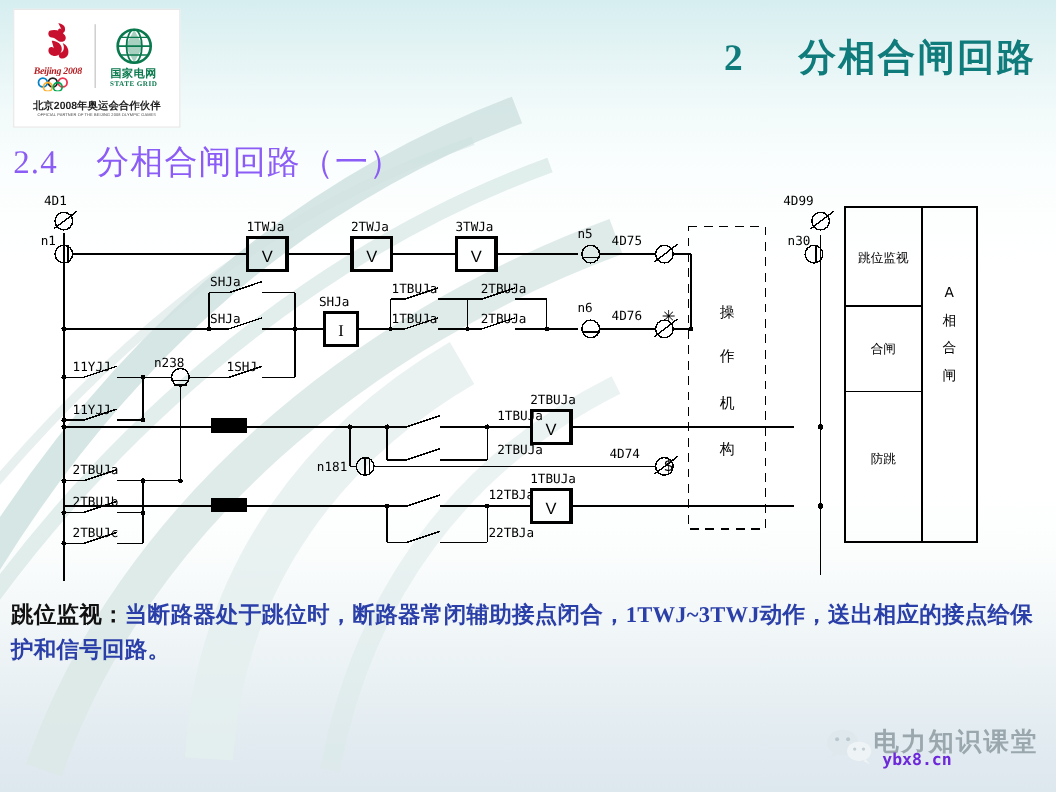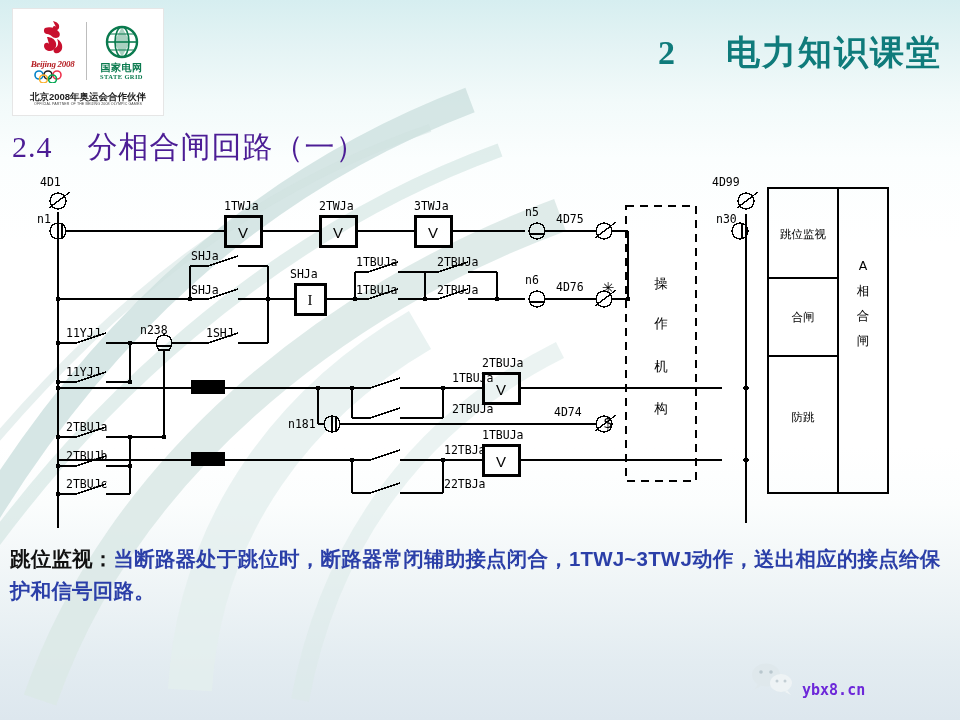--- a/index.html
+++ b/index.html
@@ -38,31 +38,31 @@
 
   .hdr-title{
     position:absolute;right:18px;top:30px;
     font-size:34px;font-weight:bold;color:#0f7b7b;
     letter-spacing:2px;white-space:nowrap;
   }
   .hdr-title .num{font-family:"Liberation Serif",serif;}
 
   .sec-title{
     position:absolute;left:12px;top:127px;
-    font-size:30px;color:#4c1d95;letter-spacing:1px;white-space:nowrap;
+    font-size:30px;color:#8b5cf6;letter-spacing:1px;white-space:nowrap;
     font-family:"Liberation Serif","DejaVu Serif",serif;
   }
 
   
   #diagram{position:absolute;left:0;top:168px;}
 
   
   .notes{position:absolute;left:10px;top:543px;width:944px;}
   .note{font-size:20.5px;line-height:32px;letter-spacing:.2px;
-        font-family:Liberation Sans, sans-serif;}
+        font-family:Liberation Serif, serif;}
   .note .lead{color:#111;font-weight:bold;}
   .note .body{color:#2b3fa8;font-weight:bold;}
 
   
   .wm{position:absolute;left:742px;top:660px;width:210px;height:46px;}
   .wm-txt{position:absolute;left:52px;top:-1px;font-size:23px;color:#9aa8ae;
      letter-spacing:2px;font-weight:bold;}
   .wm-sub{position:absolute;left:60px;top:21px;font-size:15px;color:#6d28d9;
      font-weight:bold;font-family:"DejaVu Sans Mono","Liberation Mono",monospace;}
   .wm-ico{position:absolute;left:8px;top:2px;}
@@ -120,21 +120,21 @@
       <div class="sg-en">STATE GRID</div>
     </div>
   </div>
   <div class="logo-cap">北京2008年奥运会合作伙伴</div>
   <div class="logo-cap-en">OFFICIAL PARTNER OF THE BEIJING 2008 OLYMPIC GAMES</div>
 </div>
 
 <div class="hdr-title">
   <span class="num">2</span>
   <span style="display:inline-block;width:26px"></span>
-  <span>电力知识课堂</span>
+  <span>分相合闸回路</span>
 </div>
 
 <div class="sec-title">
   <span>2.4</span>
   <span style="display:inline-block;width:18px"></span>
   <span>分相合闸回路（一）</span>
 </div>
 
 <svg id="diagram" width="960" height="375" viewBox="0 0 960 375">
   <defs>
@@ -437,14 +437,15 @@
   <svg class="wm-ico" width="44" height="34" viewBox="0 0 44 34">
     <ellipse cx="16" cy="13" rx="14" ry="11.5" fill="#dfe8ec"></ellipse>
     <path d="M8 22 L4 28 L11 24 Z" fill="#dfe8ec"></path>
     <circle cx="11" cy="10" r="1.8" fill="#b9c7ce"></circle>
     <circle cx="21" cy="10" r="1.8" fill="#b9c7ce"></circle>
     <ellipse cx="31" cy="21" rx="11" ry="9" fill="#eef3f5"></ellipse>
     <path d="M37 28 L41 33 L35 30 Z" fill="#eef3f5"></path>
     <circle cx="27" cy="19" r="1.5" fill="#c3ced4"></circle>
     <circle cx="35" cy="19" r="1.5" fill="#c3ced4"></circle>
   </svg>
+  <div class="wm-txt">电力知识课堂</div>
   <div class="wm-sub">ybx8.cn</div>
 </div>
 
 </body></html>

